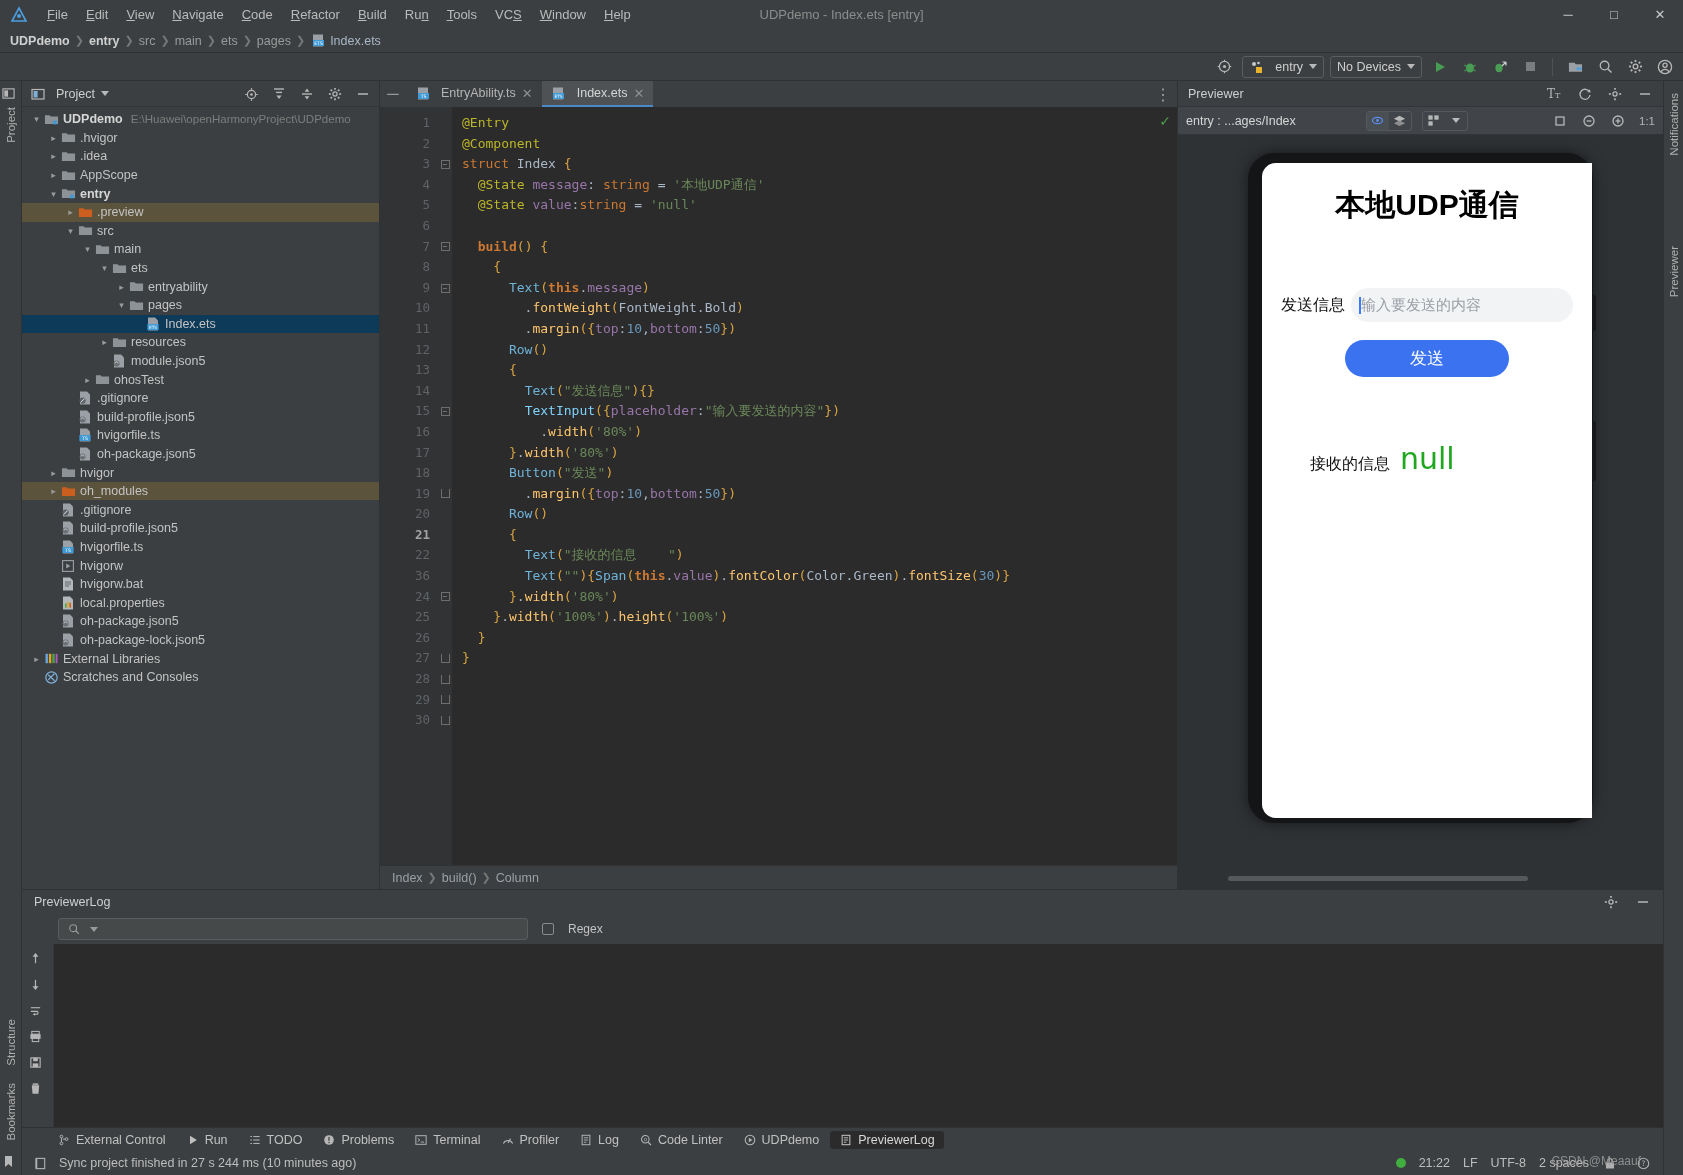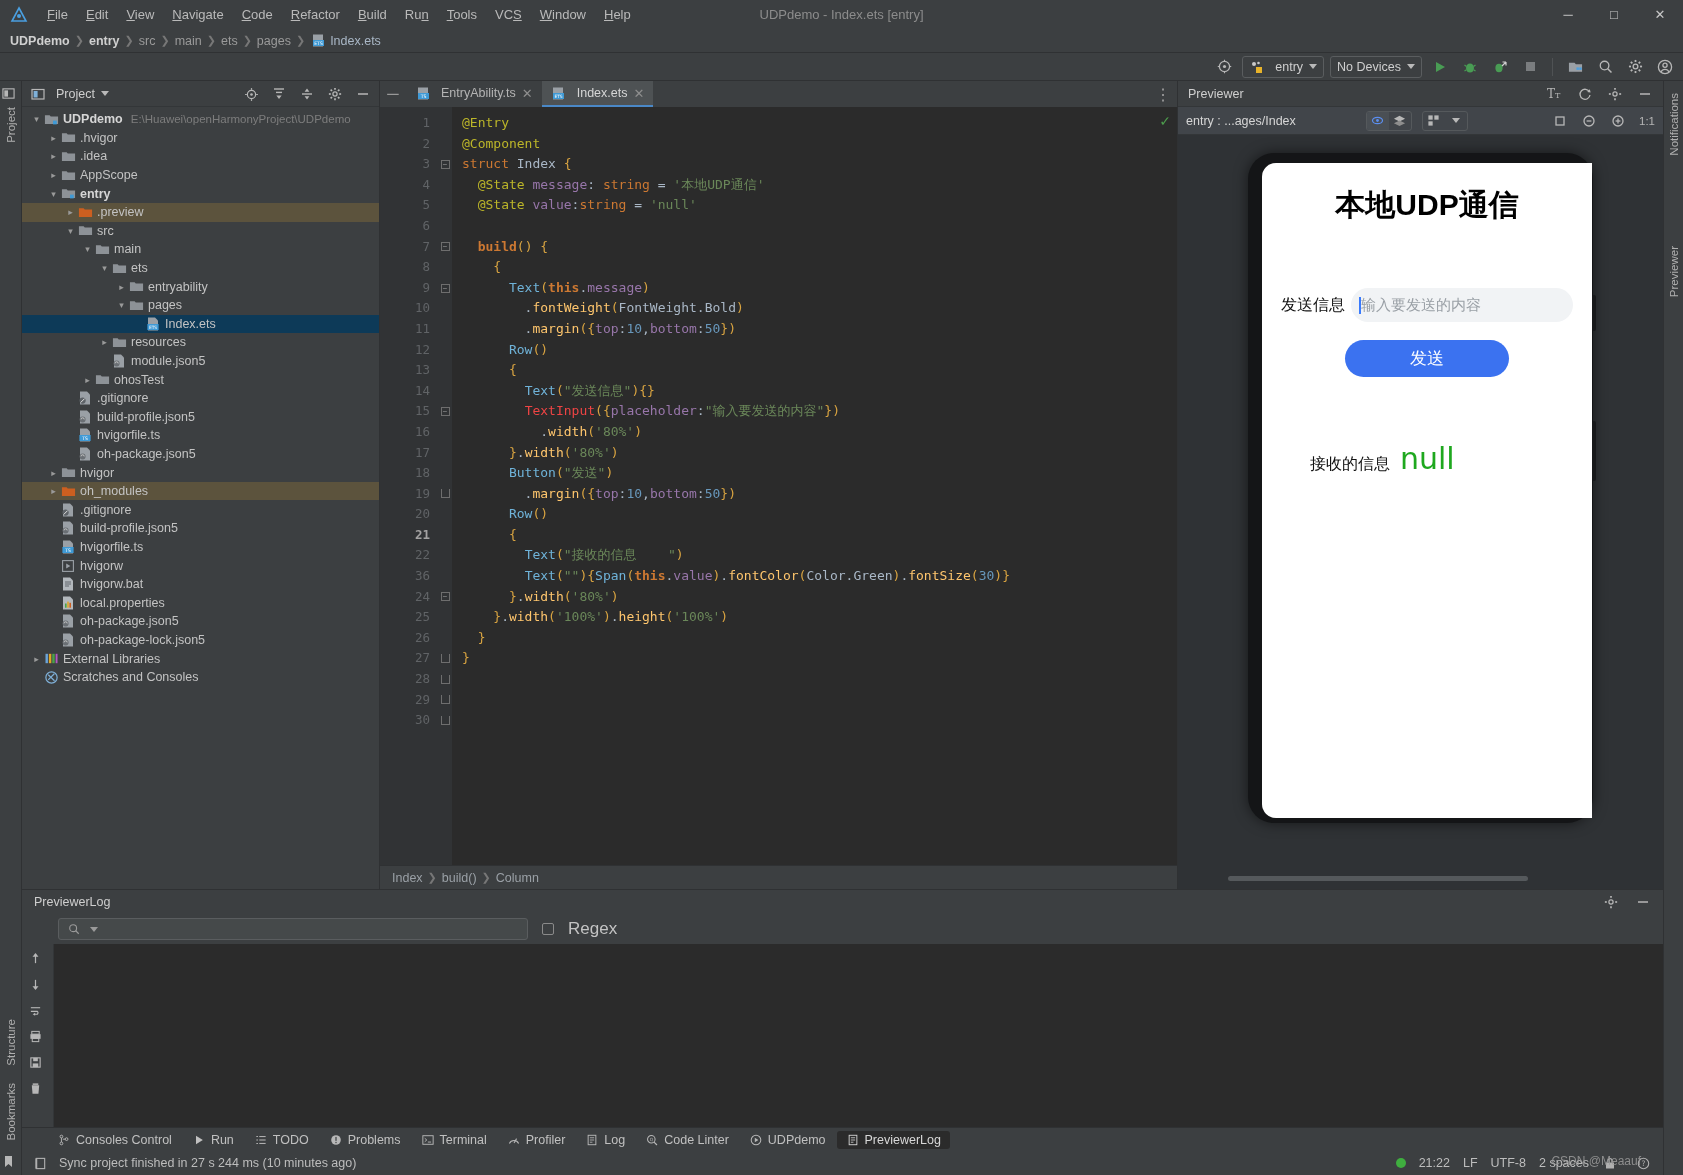--- a/index.html
+++ b/index.html
@@ -121,21 +121,21 @@
 
   
   .bottomtw{ height:238px; background:#3c3f41; display:flex; flex-direction:column; flex:none; border-top:1px solid #2f3133;}
   .btw-head{ height:24px; display:flex; align-items:center; padding-left:12px; position:relative;}
   .btw-title{ font-size:12.5px; color:#cfcfcf;}
   .btw-head-right{ position:absolute; right:8px; top:0; height:24px; display:flex; align-items:center; gap:12px; color:#b0b0b0;}
   .btw-search{ height:30px; display:flex; align-items:center; padding-left:36px; gap:14px;}
   .search-box{ width:470px; height:22px; background:#45494a; border:1px solid #5a5d5f; border-radius:3px; display:flex; align-items:center; padding-left:7px; gap:4px;}
   .search-input{ background:transparent; border:none; outline:none; color:#cfcfcf; font-size:12px; width:420px;}
   .chk{ width:12px;height:12px;border:1px solid #8a8a8a;border-radius:2px;display:inline-block;}
-  .chk-lbl{ font-size:17px; color:#c3c3c3;}
+  .chk-lbl{ font-size:12px; color:#c3c3c3;}
   .btw-body{ flex:1; display:flex; min-height:0;}
   .btw-rail{ width:32px; flex:none; display:flex; flex-direction:column; align-items:center; padding-top:6px; gap:10px; background:#3c3f41; border-right:1px solid #333638;}
   .btw-log{ flex:1; background:#2b2b2b; }
 
   
   .toolstrip{ height:24px; background:#3c3f41; display:flex; align-items:center; padding-left:26px; gap:2px; flex:none; border-top:1px solid #2f3133;}
   .ts-item{ display:flex; align-items:center; gap:5px; padding:2px 9px; font-size:12.5px; color:#c0c0c0; border-radius:3px;}
   .ts-item.active{ background:#2b2b2b; color:#d8d8d8;}
   .statusbar{ height:24px; background:#3c3f41; display:flex; align-items:center; padding-left:10px; gap:7px; flex:none; position:relative;}
   .status-text{ font-size:12.5px; color:#bdbdbd;}
@@ -847,21 +847,21 @@
                 <div class="cline">  <span style="color:#bbb529">@State</span> <span style="color:#9876aa;">value</span>:<span style="color:#cc7832;">string</span> = <span style="color:#6a8759">'null'</span></div>
                 <div class="cline">&nbsp;</div>
                 <div class="cline">  <span style="color:#cc7832;font-weight:bold;">build</span><span style="color:#d9a441">(</span><span style="color:#d9a441">)</span> <span style="color:#d9a441">{</span></div>
                 <div class="cline">    <span style="color:#d9a441">{</span></div>
                 <div class="cline">      <span style="color:#6fb3d9;">Text</span><span style="color:#d9a441">(</span><span style="color:#cc7832;font-weight:bold;">this</span>.<span style="color:#9876aa;">message</span><span style="color:#d9a441">)</span></div>
                 <div class="cline">        .<span style="color:#ffc66d;">fontWeight</span><span style="color:#d9a441">(</span><span style="color:#a9b7c6;">FontWeight</span>.<span style="color:#a9b7c6;">Bold</span><span style="color:#d9a441">)</span></div>
                 <div class="cline">        .<span style="color:#ffc66d;">margin</span><span style="color:#d9a441">(</span><span style="color:#d9a441">{</span><span style="color:#9876aa;">top</span>:<span style="color:#6897bb">10</span>,<span style="color:#9876aa;">bottom</span>:<span style="color:#6897bb">50</span><span style="color:#d9a441">}</span><span style="color:#d9a441">)</span></div>
                 <div class="cline">      <span style="color:#6fb3d9;">Row</span><span style="color:#d9a441">(</span><span style="color:#d9a441">)</span></div>
                 <div class="cline">      <span style="color:#d9a441">{</span></div>
                 <div class="cline">        <span style="color:#6fb3d9;">Text</span><span style="color:#d9a441">(</span><span style="color:#6a8759">"发送信息"</span><span style="color:#d9a441">)</span><span style="color:#d9a441">{</span><span style="color:#d9a441">}</span></div>
-                <div class="cline">        <span style="color:#ef4444;">TextInput</span><span style="color:#d9a441">(</span><span style="color:#d9a441">{</span><span style="color:#9876aa;">placeholder</span>:<span style="color:#6a8759">"输入要发送的内容"</span><span style="color:#d9a441">}</span><span style="color:#d9a441">)</span></div>
+                <div class="cline">        <span style="color:#7dd3fc;">TextInput</span><span style="color:#d9a441">(</span><span style="color:#d9a441">{</span><span style="color:#9876aa;">placeholder</span>:<span style="color:#6a8759">"输入要发送的内容"</span><span style="color:#d9a441">}</span><span style="color:#d9a441">)</span></div>
                 <div class="cline">          .<span style="color:#ffc66d;">width</span><span style="color:#d9a441">(</span><span style="color:#6a8759">'80%'</span><span style="color:#d9a441">)</span></div>
                 <div class="cline">      <span style="color:#d9a441">}</span>.<span style="color:#ffc66d;">width</span><span style="color:#d9a441">(</span><span style="color:#6a8759">'80%'</span><span style="color:#d9a441">)</span></div>
                 <div class="cline">      <span style="color:#6fb3d9;">Button</span><span style="color:#d9a441">(</span><span style="color:#6a8759">"发送"</span><span style="color:#d9a441">)</span></div>
                 <div class="cline">        .<span style="color:#ffc66d;">margin</span><span style="color:#d9a441">(</span><span style="color:#d9a441">{</span><span style="color:#9876aa;">top</span>:<span style="color:#6897bb">10</span>,<span style="color:#9876aa;">bottom</span>:<span style="color:#6897bb">50</span><span style="color:#d9a441">}</span><span style="color:#d9a441">)</span></div>
                 <div class="cline">      <span style="color:#6fb3d9;">Row</span><span style="color:#d9a441">(</span><span style="color:#d9a441">)</span></div>
                 <div class="cline">      <span style="color:#d9a441">{</span></div>
                 <div class="cline">        <span style="color:#6fb3d9;">Text</span><span style="color:#d9a441">(</span><span style="color:#6a8759">"接收的信息    "</span><span style="color:#d9a441">)</span></div>
                 <div class="cline">        <span style="color:#6fb3d9;">Text</span><span style="color:#d9a441">(</span><span style="color:#6a8759">""</span><span style="color:#d9a441">)</span><span style="color:#d9a441">{</span><span style="color:#6fb3d9;">Span</span><span style="color:#d9a441">(</span><span style="color:#cc7832;font-weight:bold;">this</span>.<span style="color:#9876aa;">value</span><span style="color:#d9a441">)</span>.<span style="color:#ffc66d;">fontColor</span><span style="color:#d9a441">(</span><span style="color:#a9b7c6;">Color</span>.<span style="color:#a9b7c6;">Green</span><span style="color:#d9a441">)</span>.<span style="color:#ffc66d;">fontSize</span><span style="color:#d9a441">(</span><span style="color:#6897bb">30</span><span style="color:#d9a441">)</span><span style="color:#d9a441">}</span></div>
                 <div class="cline">      <span style="color:#d9a441">}</span>.<span style="color:#ffc66d;">width</span><span style="color:#d9a441">(</span><span style="color:#6a8759">'80%'</span><span style="color:#d9a441">)</span></div>
                 <div class="cline">    <span style="color:#d9a441">}</span>.<span style="color:#ffc66d;">width</span><span style="color:#d9a441">(</span><span style="color:#6a8759">'100%'</span><span style="color:#d9a441">)</span>.<span style="color:#ffc66d;">height</span><span style="color:#d9a441">(</span><span style="color:#6a8759">'100%'</span><span style="color:#d9a441">)</span></div>
@@ -1080,21 +1080,21 @@
           <div class="ts-item">
             <span class="ico" style="width: 14px; height: 14px; margin-right: 0px;">
               <svg width="12" height="12" viewBox="0 0 14 14">
                 <circle cx="4" cy="3" r="1.6" fill="none" stroke="#b7b7b7" stroke-width="1.1"></circle>
                 <circle cx="4" cy="11" r="1.6" fill="none" stroke="#b7b7b7" stroke-width="1.1"></circle>
                 <circle cx="10" cy="6" r="1.6" fill="none" stroke="#b7b7b7" stroke-width="1.1"></circle>
                 <line x1="4" y1="4.6" x2="4" y2="9.4" stroke="#b7b7b7" stroke-width="1.1"></line>
                 <path d="M5.6 6 h2.8" stroke="#b7b7b7" stroke-width="1.1" fill="none"></path>
               </svg>
             </span>
-            <span>Consoles Control</span>
+            <span>External Control</span>
           </div>
           <div class="ts-item">
             <span class="ico" style="width: 14px; height: 14px; margin-right: 0px;">
               <svg width="12" height="12" viewBox="0 0 14 14">
                 <polygon points="3.5,2 11.5,7 3.5,12" fill="#c0c0c0"></polygon>
               </svg>
             </span>
             <span>Run</span>
           </div>
           <div class="ts-item">

